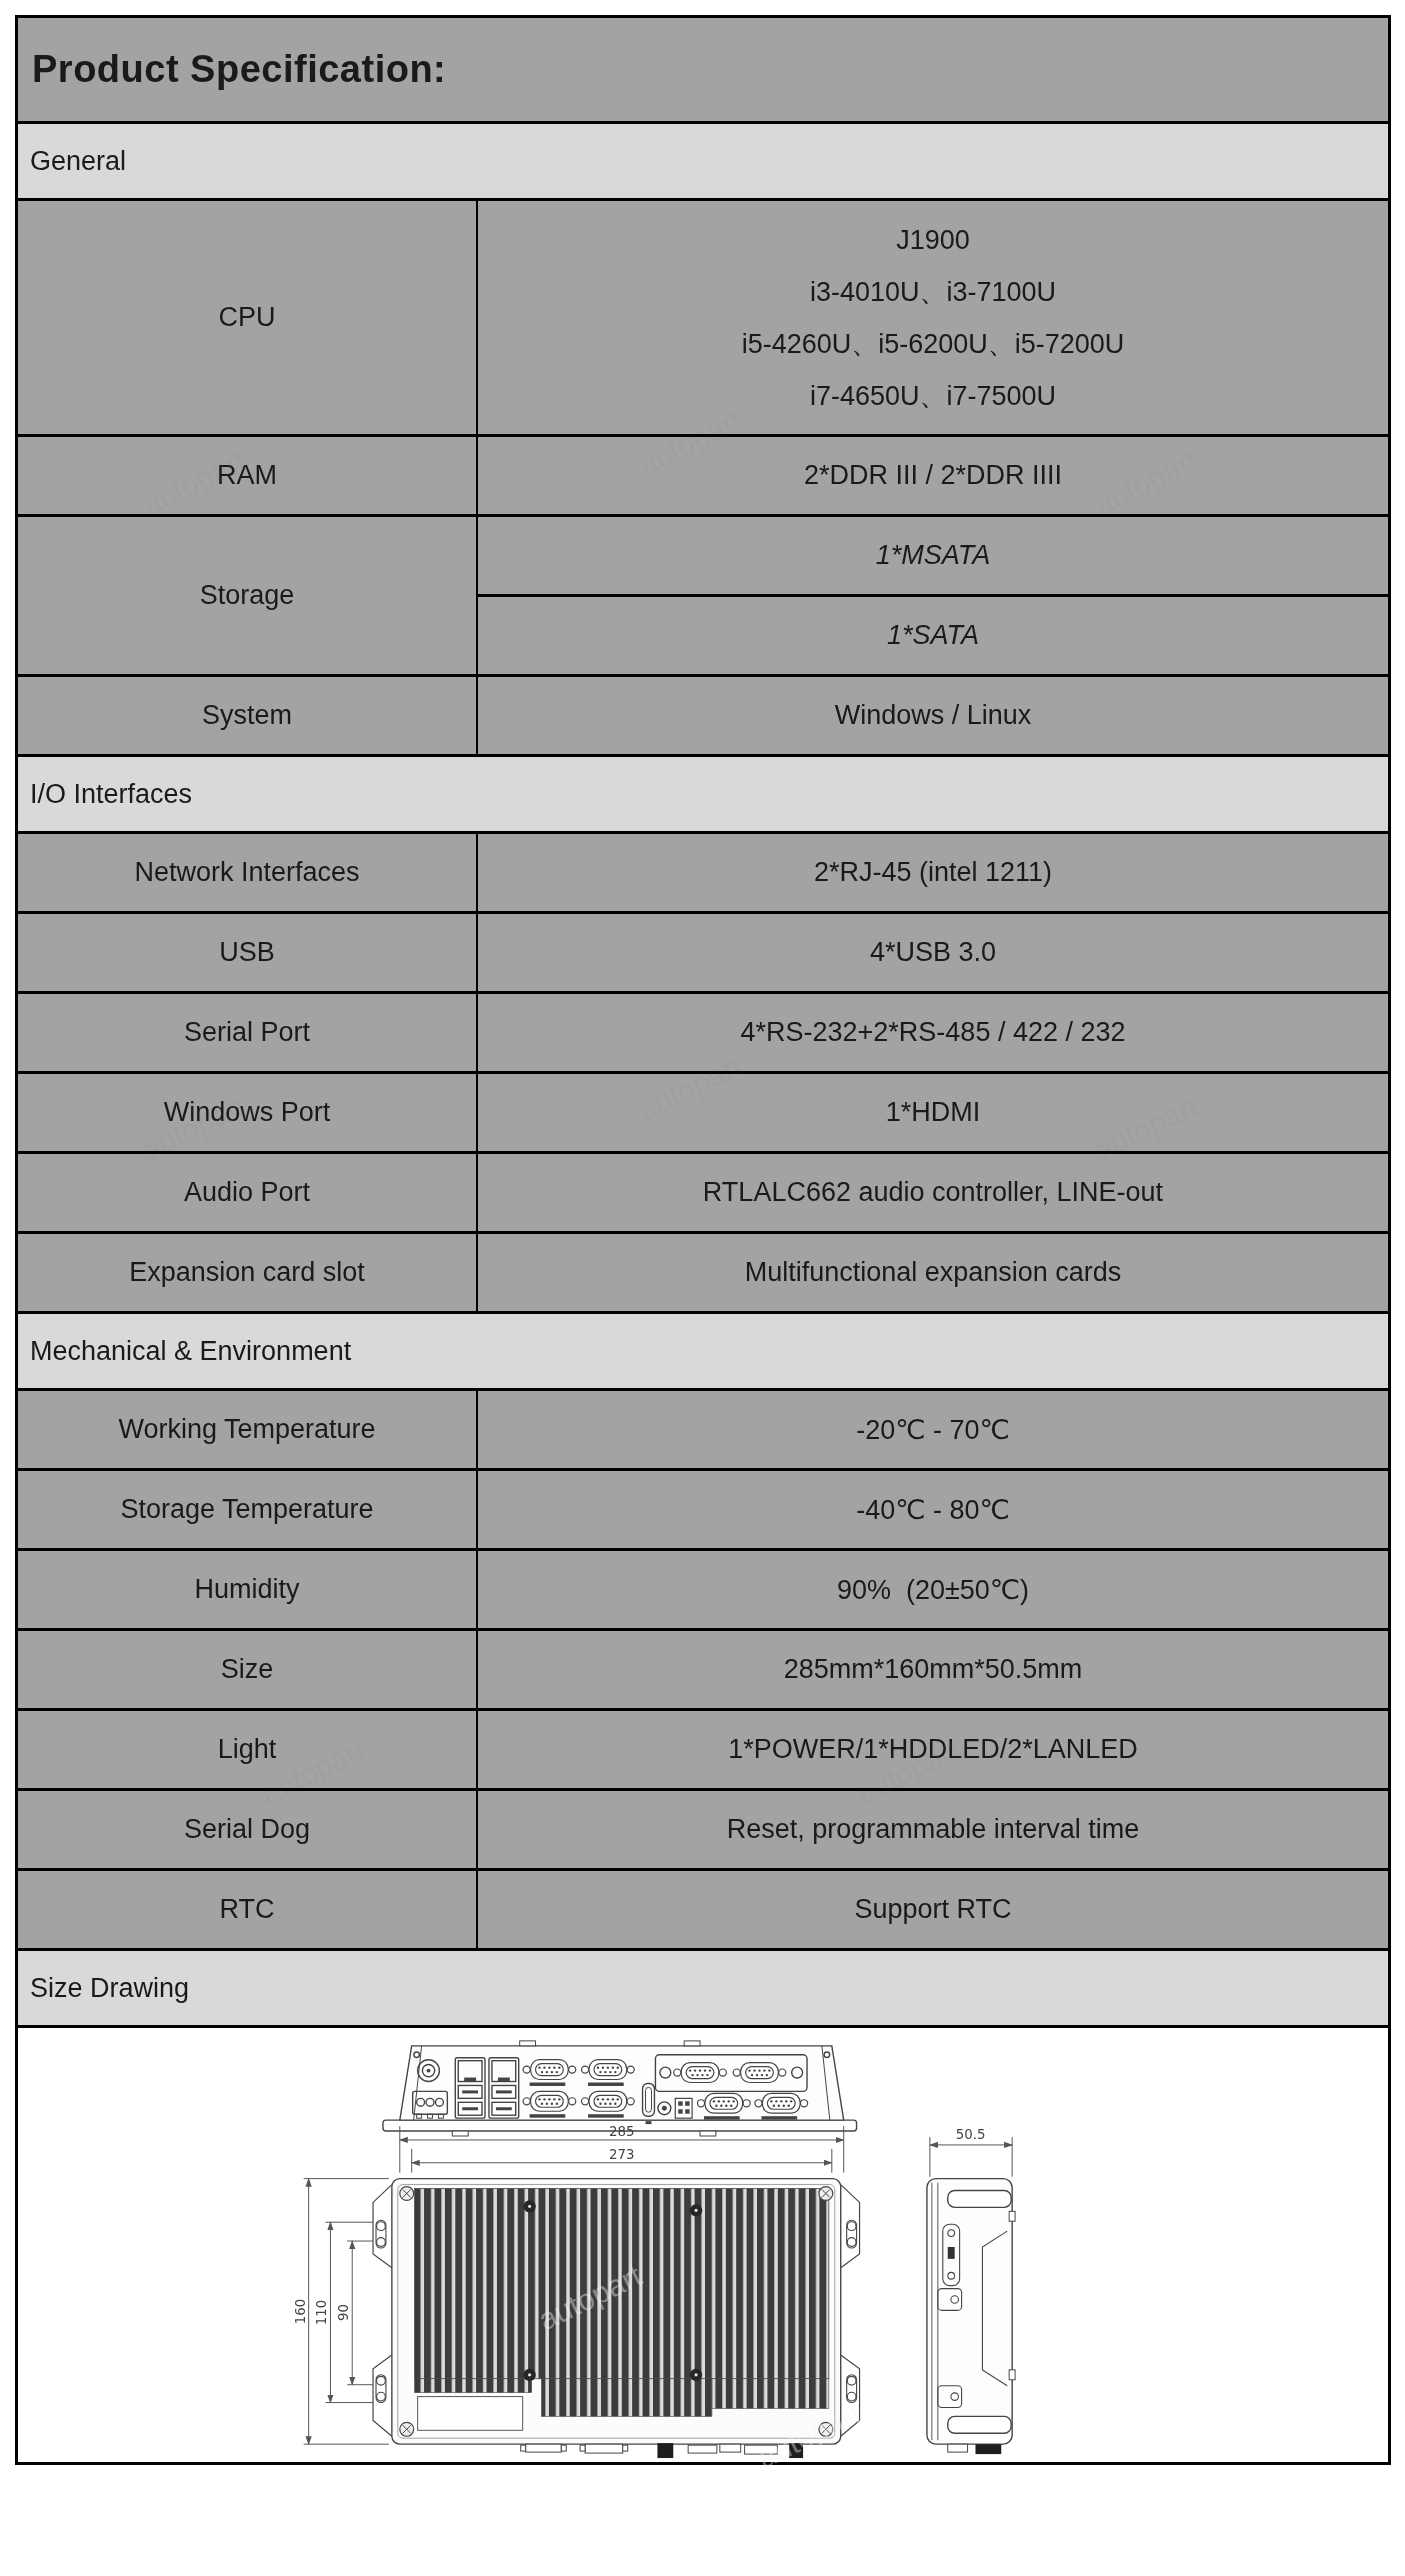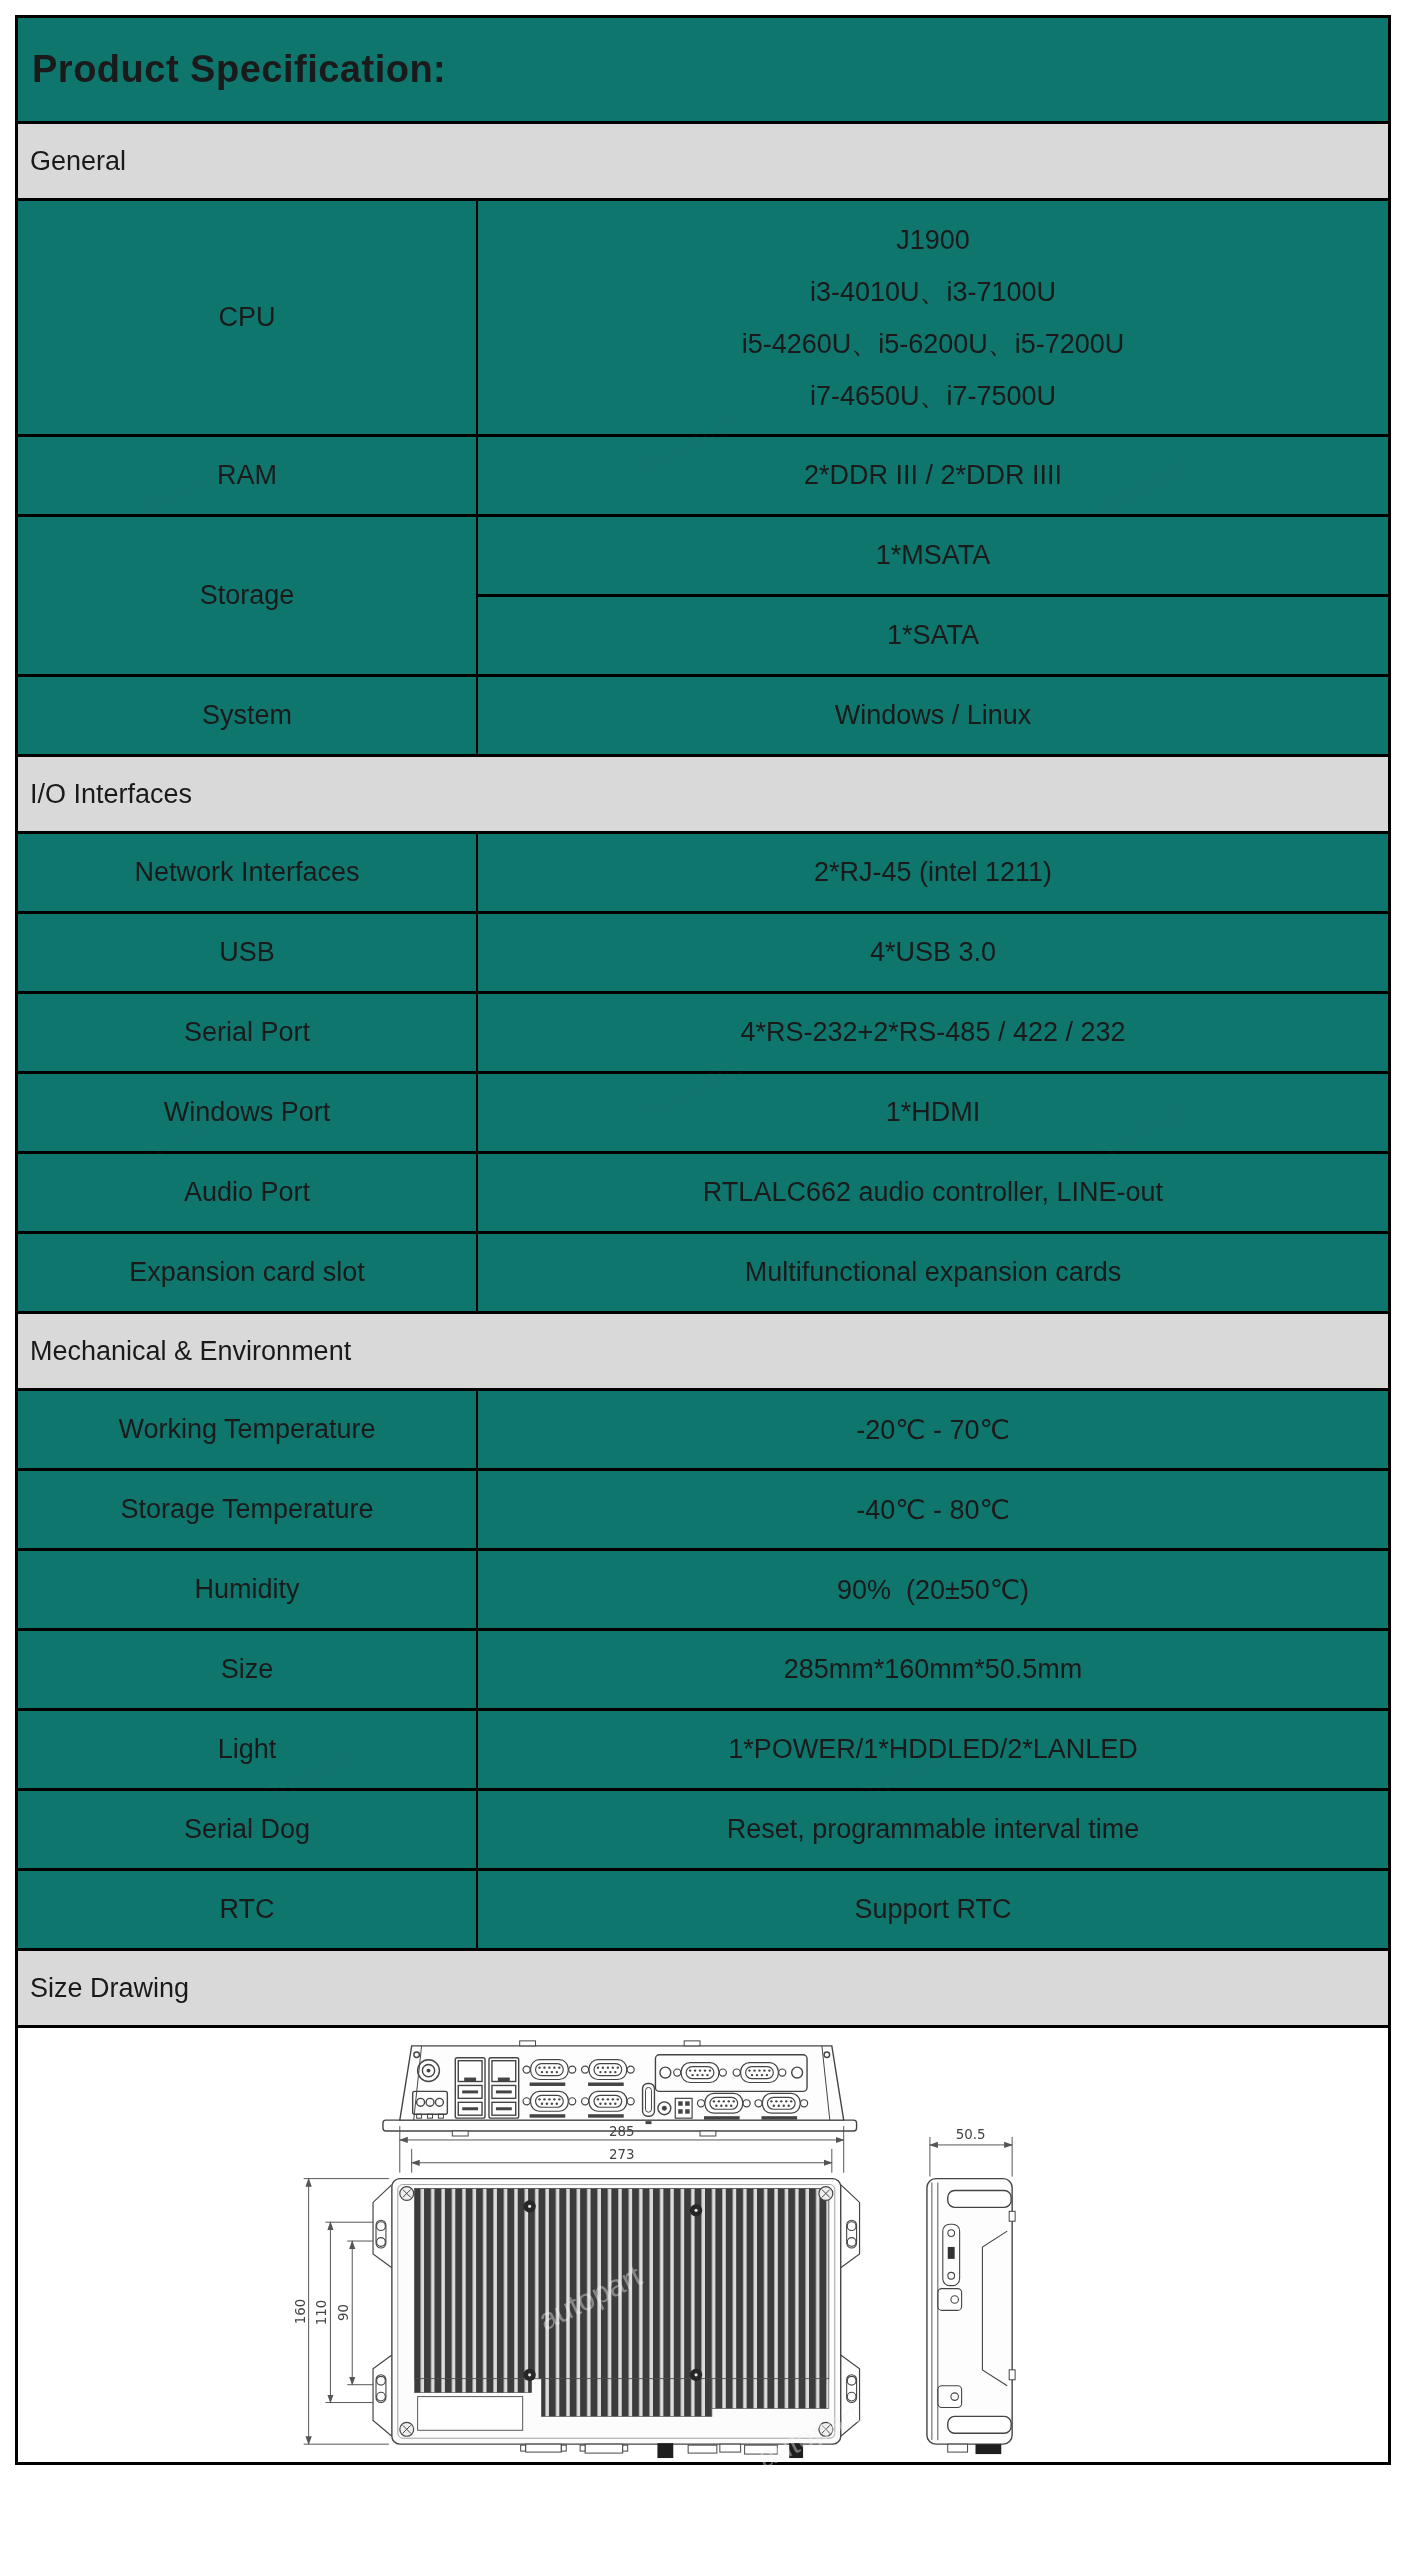--- a/index.html
+++ b/index.html
@@ -1,34 +1,34 @@
 <!DOCTYPE html>
 <html><head>
 <meta charset="utf-8">
 <style>
   html,body{margin:0;padding:0;background:#ffffff;}
   .sheet{position:relative;width:1406px;height:2576px;background:#fff;overflow:hidden;
          font-family:"Liberation Sans","DejaVu Sans",sans-serif;color:#1a1a1a;}
   .spec-table{position:absolute;left:15px;top:15px;width:1376px;border:3px solid #000;
-              box-sizing:border-box;background:#0f766e;}
+              box-sizing:border-box;background:#a3a3a3;}
   .row{display:flex;border-top:3px solid #000;}
   .row:first-child{border-top:none;}
   .title-row{height:103px;align-items:center;padding-left:14px;box-sizing:border-box;}
   .title-row .title{font-size:38px;font-weight:bold;letter-spacing:0.5px;}
   .section-row{height:77px;background:#d9d9d9;align-items:center;padding-left:12px;
                box-sizing:border-box;font-size:27px;}
   .data-row{height:77px;}
   .cpu-row{height:233px;}
   .cell{display:flex;align-items:center;justify-content:center;text-align:center;
         font-size:27px;white-space:pre-wrap;}
   .label{width:460px;flex:0 0 460px;border-right:2px solid #000000;box-sizing:border-box;}
   .value{flex:1;}
   .value-lines{flex:1;display:flex;flex-direction:column;align-items:center;
                justify-content:center;font-size:27px;line-height:52px;}
-  .stack{flex:1;display:flex;flex-direction:column;}
+  .stack{flex:1;display:flex;flex-direction:column;font-style:italic;}
   .stack .sub{height:77px;flex:0 0 77px;}
   .stack .sub + .sub{border-top:3px solid #000;}
   .drawing-row{height:434px;background:#fff;}
   .drawing-row svg{display:block;width:100%;height:100%;}
   .wm{position:absolute;transform:rotate(-26deg);font-size:30px;color:#5b6472;
       opacity:.055;pointer-events:none;white-space:nowrap;}
   .wm-light{color:#f3f4f6;opacity:.4;}
   text{font-family:"DejaVu Sans","Liberation Sans",sans-serif;}
 </style>
 </head>

